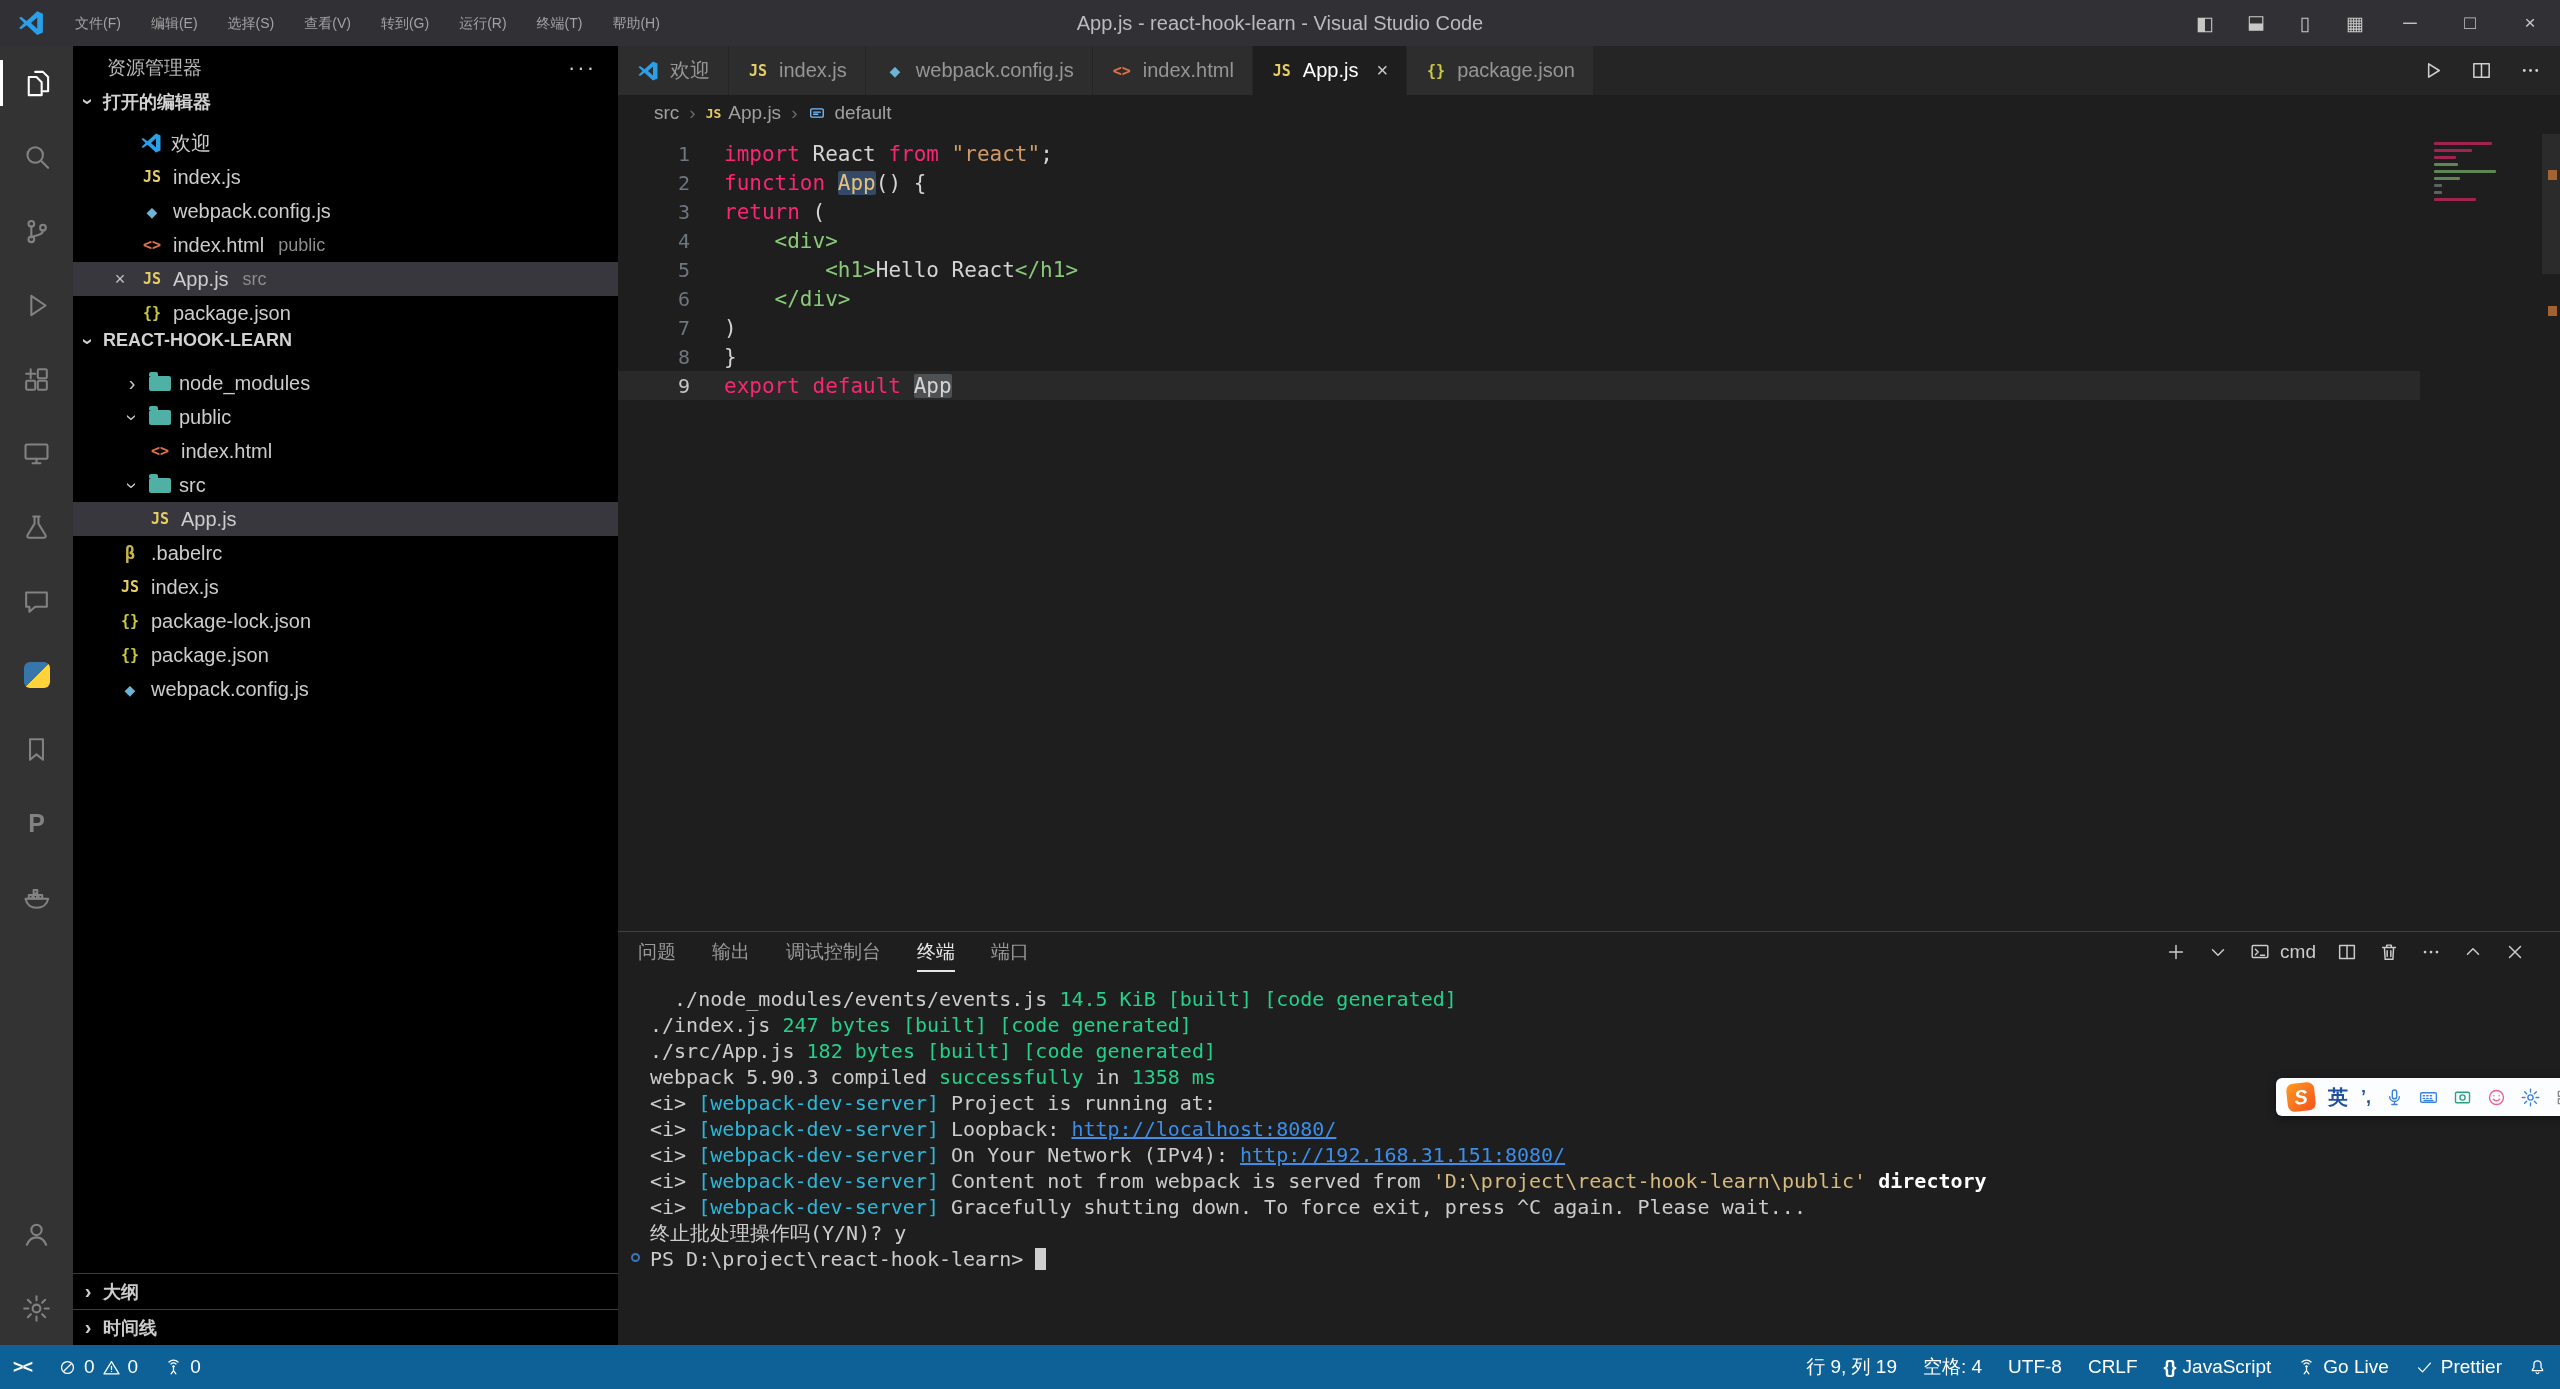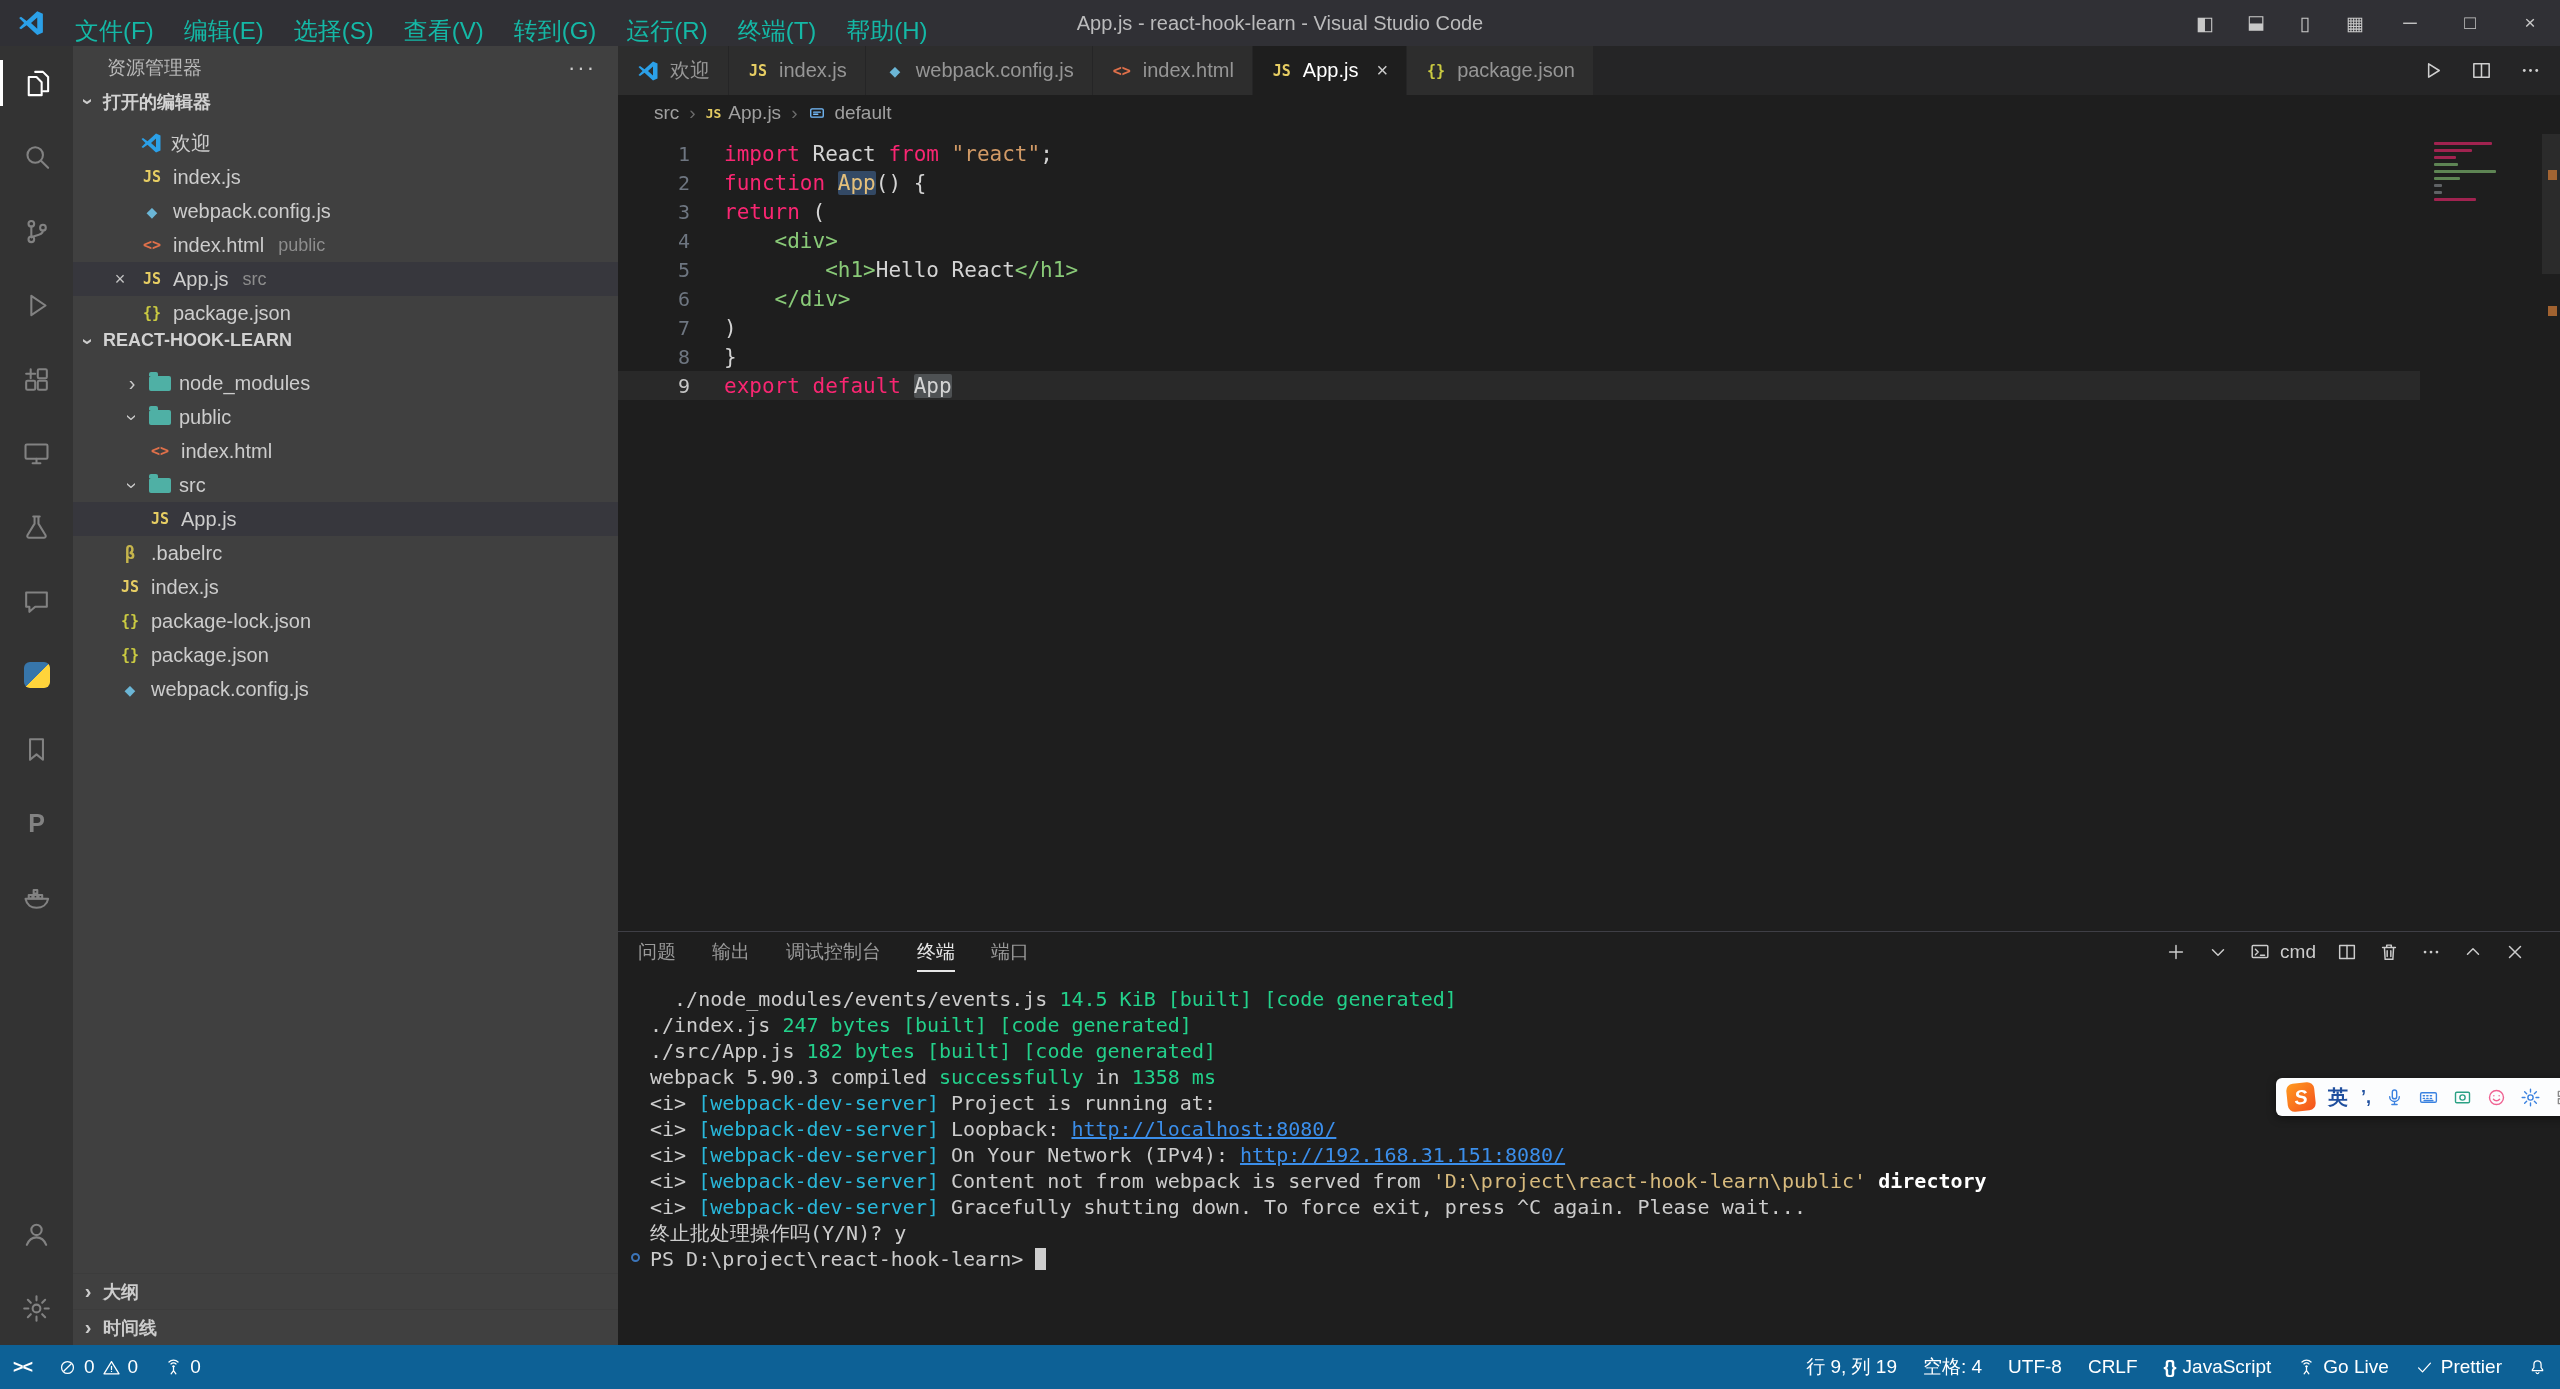--- a/index.html
+++ b/index.html
@@ -6,41 +6,41 @@
   html,body { width:2560px; height:1389px; background:#1e1e1e; overflow:hidden;
               font-family:"Liberation Sans", sans-serif; }
   #app { position:relative; width:2560px; height:1389px; }
 
   
   #titlebar { position:absolute; left:0; top:0; right:0; height:46px; background:#303035;
               display:flex; align-items:center; color:#cccccc; z-index:30; }
   .logo { width:30px; height:30px; margin:0 14px 0 16px; }
   .logo svg { width:30px; height:30px; }
   #menubar { display:flex; height:46px; }
-  .menu-item { padding:8px 15px; line-height:46px; font-size:24px; color:#14b8a6; cursor:default; }
+  .menu-item { padding:0 15px; line-height:46px; font-size:14px; color:#a3a3a3; cursor:default; }
   .win-title { position:absolute; left:50%; transform:translateX(-50%); font-size:20px; color:#bbbbbc; white-space:nowrap; }
   .win-controls { position:absolute; right:0; top:0; height:46px; display:flex; align-items:center; }
   .wc { width:50px; height:46px; display:flex; align-items:center; justify-content:center;
         font-size:19px; color:#c8c8c8; }
   .wc.big { width:60px; }
   .rot270 { display:inline-block; transform:rotate(-90deg); }
 
   
   #activitybar { position:absolute; left:0; top:46px; bottom:44px; width:73px; background:#333333; z-index:20; }
   .act-item { height:74px; display:flex; align-items:center; justify-content:center; color:#828282; position:relative; }
   .act-item.active { color:#ffffff; }
   .act-item.active::before { content:""; position:absolute; left:0; top:14px; bottom:14px; width:3px; background:#fff; }
   .act-item svg { width:31px; height:31px; }
   .python-badge { width:26px; height:26px; border-radius:6px;
                   background:linear-gradient(135deg,#3776ab 50%,#ffd43b 50%); }
   .letter-icon { font-size:25px; font-weight:bold; }
   #act-bottom { position:absolute; bottom:0; left:0; right:0; }
 
   
-  #sidebar { position:absolute; left:73px; top:46px; bottom:44px; width:545px; background:#404040; color:#cccccc; z-index:10; }
+  #sidebar { position:absolute; left:73px; top:46px; bottom:44px; width:545px; background:#000000; color:#cccccc; z-index:10; }
   .sb-title-row { height:44px; display:flex; align-items:center; padding:0 22px 0 34px; font-size:19px; color:#b9b9b9; }
   .sb-title-row .more { margin-left:auto; font-size:22px; letter-spacing:2px; color:#cccccc; }
   .sec-header { height:36px; display:flex; align-items:flex-start; font-size:18px; font-weight:bold; color:#d2d2d2; }
   .chev { width:30px; text-align:center; font-size:20px; color:#cccccc; display:inline-block; flex:none; }
   .chev.open { transform:rotate(90deg); }
   .oe-row { height:34px; display:flex; align-items:center; padding-left:66px; position:relative; font-size:20px; }
   .oe-close { position:absolute; left:34px; width:26px; text-align:center; font-size:18px; color:#c5c5c5; }
   .row-active { background:#37373d; }
   .suffix { color:#8d8d8d; font-size:18px; margin-left:14px; }
   .tree-row { height:34px; display:flex; align-items:center; font-size:20px; }

